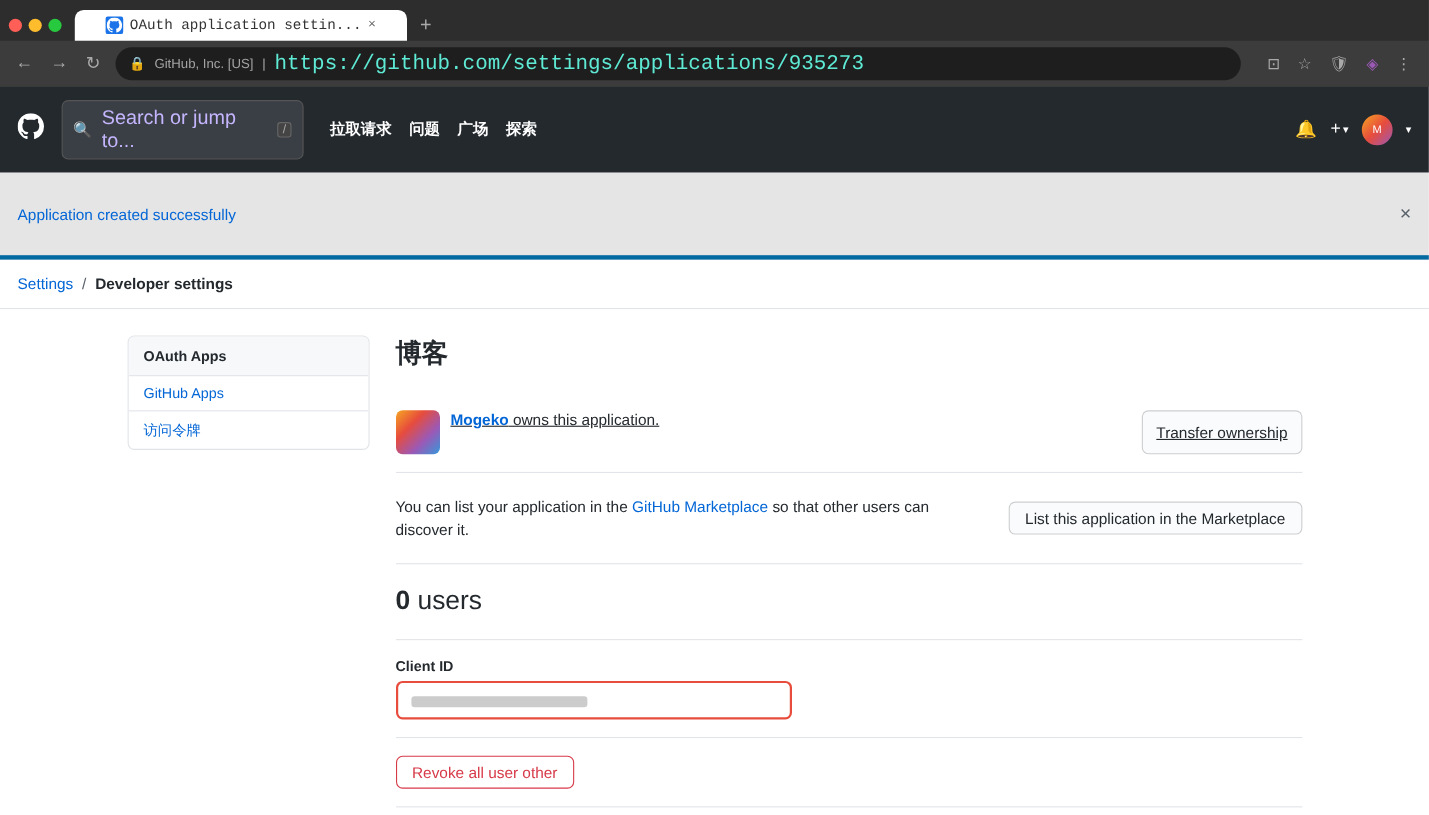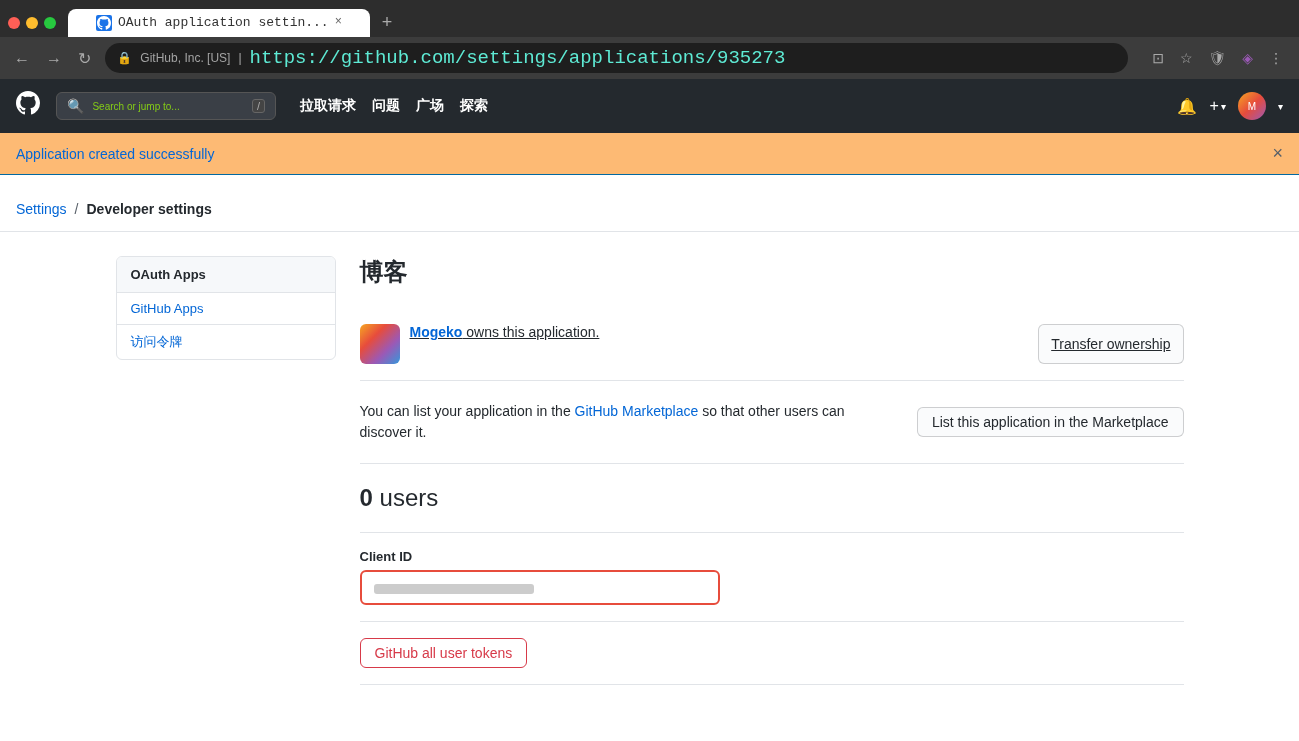--- a/index.html
+++ b/index.html
@@ -155,23 +155,23 @@
     .gh-avatar {
       width: 28px; height: 28px;
       border-radius: 50%;
       background: linear-gradient(135deg, #f6a623, #e74c3c, #9b59b6);
       display: flex; align-items: center; justify-content: center;
       color: white; font-size: 12px;
     }
 
     
     .success-banner {
-      background: #fdba74;
-      border-bottom: 1px solid #0369a1;
-      padding: 10px 16px;
+      background: #e5e5e5;
+      border-bottom: 4px solid #0369a1;
+      padding: 27px 16px;
       display: flex;
       align-items: center;
       justify-content: space-between;
     }
     .success-text {
       color: #0366d6;
       font-size: 14px;
     }
     .success-close {
       color: #586069;
@@ -179,21 +179,20 @@
       cursor: pointer;
     }
 
     
     .breadcrumb {
       padding: 14px 16px;
       border-bottom: 1px solid #e1e4e8;
       display: flex;
       align-items: center;
       gap: 8px;
-      margin-top: 12px;
     }
     .breadcrumb-link {
       color: #0366d6;
       font-size: 14px;
       cursor: pointer;
       text-decoration: none;
     }
     .breadcrumb-sep {
       color: #586069;
       font-size: 14px;
@@ -425,21 +424,21 @@
 </div>
 
 <div class="gh-nav">
   <div class="gh-logo">
     <svg width="24" height="24" viewBox="0 0 16 16" fill="white">
         <path fill-rule="evenodd" d="M8 0C3.58 0 0 3.58 0 8c0 3.54 2.29 6.53 5.47 7.59.4.07.55-.17.55-.38 0-.19-.01-.82-.01-1.49-2.01.37-2.53-.49-2.69-.94-.09-.23-.48-.94-.82-1.13-.28-.15-.68-.52-.01-.53.63-.01 1.08.58 1.23.82.72 1.21 1.87.87 2.33.66.07-.52.28-.87.51-1.07-1.78-.2-3.64-.89-3.64-3.95 0-.87.31-1.59.82-2.15-.08-.2-.36-1.02.08-2.12 0 0 .67-.21 2.2.82.64-.18 1.32-.27 2-.27.68 0 1.36.09 2 .27 1.53-1.04 2.2-.82 2.2-.82.44 1.1.16 1.92.08 2.12.51.56.82 1.27.82 2.15 0 3.07-1.87 3.75-3.65 3.95.29.25.54.73.54 1.48 0 1.07-.01 1.93-.01 2.2 0 .21.15.46.55.38A8.013 8.013 0 0016 8c0-4.42-3.58-8-8-8z"></path>
       </svg>
   </div>
   <div class="gh-search">
     <span>🔍</span>
-    <span style="color:#84cc16;font-size:10px">Search or jump to...</span>
+    <span style="color:#c4b5fd;font-size:18px">Search or jump to...</span>
     <span class="search-slash">/</span>
   </div>
   <nav class="gh-nav-links">
     <a class="gh-nav-link">拉取请求</a>
     <a class="gh-nav-link">问题</a>
     <a class="gh-nav-link">广场</a>
     <a class="gh-nav-link">探索</a>
   </nav>
   <div class="gh-nav-right">
     <span class="gh-nav-icon">🔔</span>
@@ -500,17 +499,17 @@
 
     <div class="field-section">
       <div class="field-label">Client ID</div>
       <div class="field-box">
         <span class="redacted" style="width:160px"></span>
       </div>
     </div>
 
 
     <div class="action-buttons">
-      <button class="btn-danger-outline">GitHub all user tokens</button>
+      <button class="btn-danger-outline">Revoke all user other</button>
     </div>
 
   </main>
 </div>
 
 </body></html>

